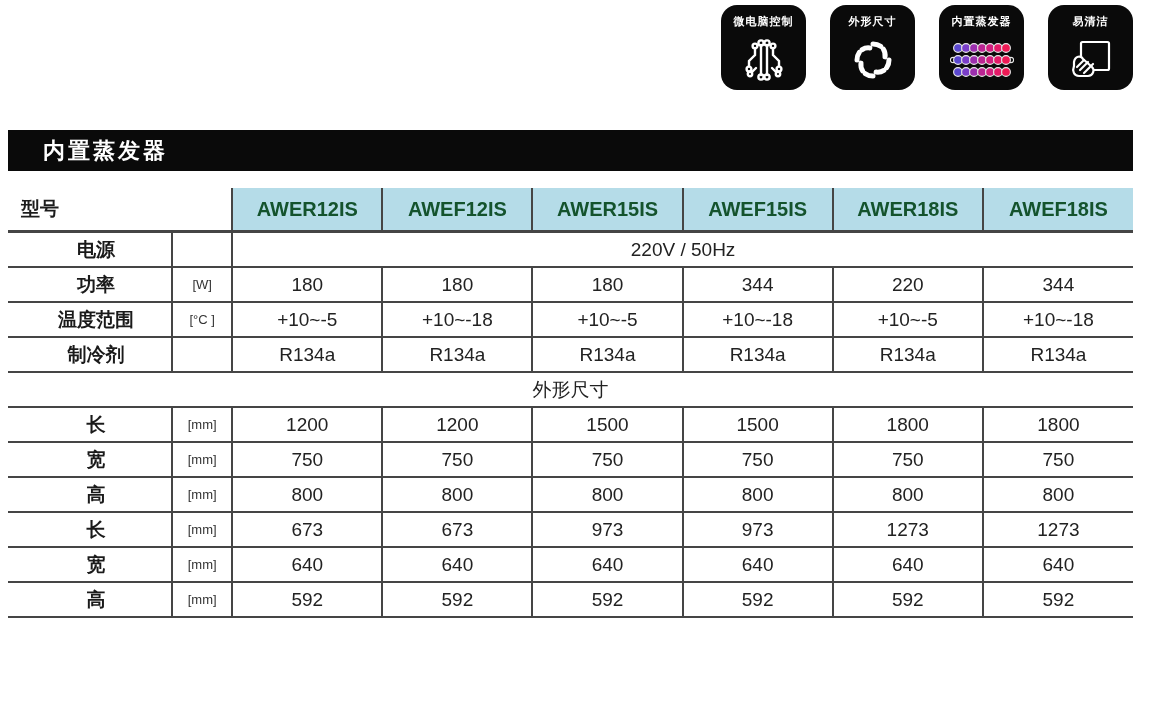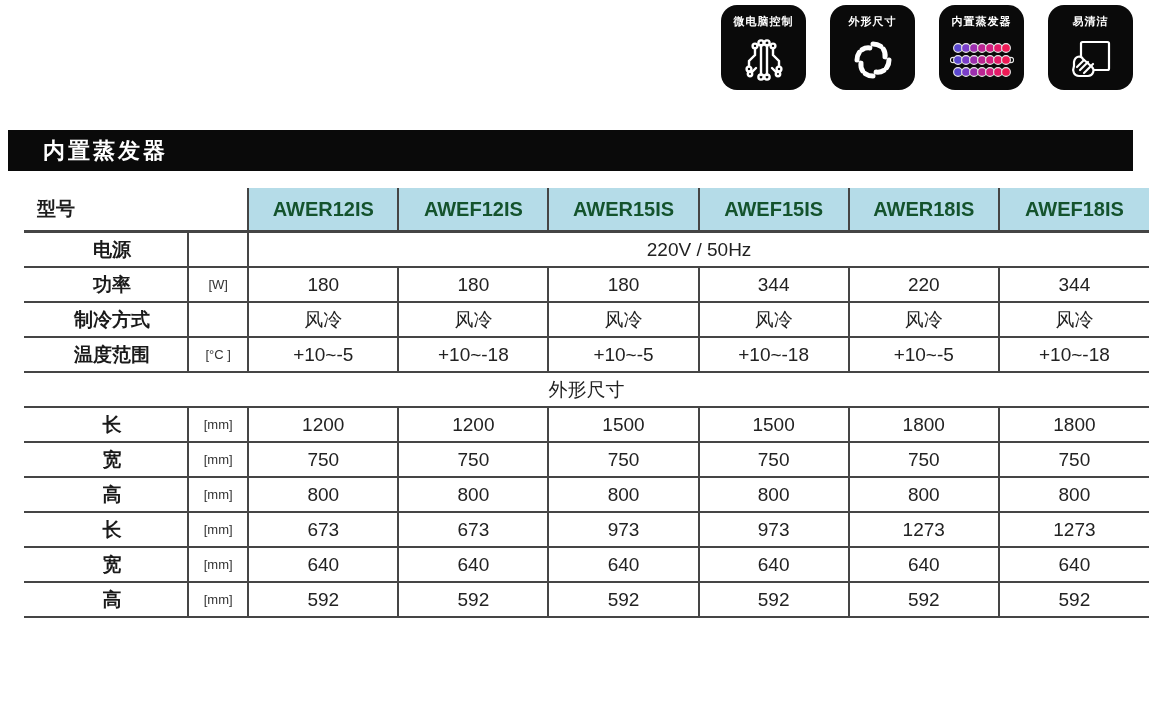--- a/index.html
+++ b/index.html
@@ -21,21 +21,21 @@
   .icon-art{flex:1;display:flex;align-items:center;justify-content:center;}
   .ss-glyph{color:#fff;font-size:36px;font-weight:400;letter-spacing:1px;line-height:1;}
   
   .title-bar{
     position:absolute;top:130px;left:8px;width:1125px;height:41px;
     background:var(--titlebar-bg);color:#ffffff;display:flex;align-items:center;
     padding-left:35px;box-sizing:border-box;font-size:22px;font-weight:700;letter-spacing:3px;
   }
   
   table.spec{
-    position:absolute;top:188px;left:24px;width:1125px;
+    position:absolute;top:188px;left:8px;width:1125px;
     border-collapse:collapse;table-layout:fixed;
   }
   .col-label{width:164px}.col-unit{width:60px}.col-data{width:150px}
   th,td{padding:0;margin:0;}
   thead th{height:42px;border-bottom:3px solid var(--line);font-size:20px;}
   th.label-head{text-align:left;padding-left:13px;font-weight:600;font-size:19px;}
   th.unit-head{background:#ffffff;}
   th.model-cell{
     background:var(--header-bg);font-weight:700;color:#14532d;
     border-left:2px solid var(--line);text-align:center;letter-spacing:0px;
@@ -177,40 +177,40 @@
           <td class="label-cell">功率</td>
           <td class="unit-cell">[W]</td>
           <td class="value-cell">180</td>
           <td class="value-cell">180</td>
           <td class="value-cell">180</td>
           <td class="value-cell">344</td>
           <td class="value-cell">220</td>
           <td class="value-cell">344</td>
         </tr>
         <tr>
-          <td class="label-cell">制冷方式</td>
-          <td class="unit-cell"></td>
-          <td class="value-cell">风冷</td>
-          <td class="value-cell">风冷</td>
-          <td class="value-cell">风冷</td>
-          <td class="value-cell">风冷</td>
-          <td class="value-cell">风冷</td>
-          <td class="value-cell">风冷</td>
-        </tr>
-        <tr>
           <td class="label-cell">温度范围</td>
           <td class="unit-cell">[°C ]</td>
           <td class="value-cell">+10~-5</td>
           <td class="value-cell">+10~-18</td>
           <td class="value-cell">+10~-5</td>
           <td class="value-cell">+10~-18</td>
           <td class="value-cell">+10~-5</td>
           <td class="value-cell">+10~-18</td>
         </tr>
         <tr>
+          <td class="label-cell">制冷剂</td>
+          <td class="unit-cell"></td>
+          <td class="value-cell">R134a</td>
+          <td class="value-cell">R134a</td>
+          <td class="value-cell">R134a</td>
+          <td class="value-cell">R134a</td>
+          <td class="value-cell">R134a</td>
+          <td class="value-cell">R134a</td>
+        </tr>
+        <tr>
           <td colspan="8">外形尺寸</td>
         </tr>
         <tr>
           <td class="label-cell">长</td>
           <td class="unit-cell">[mm]</td>
           <td class="value-cell">1200</td>
           <td class="value-cell">1200</td>
           <td class="value-cell">1500</td>
           <td class="value-cell">1500</td>
           <td class="value-cell">1800</td>

